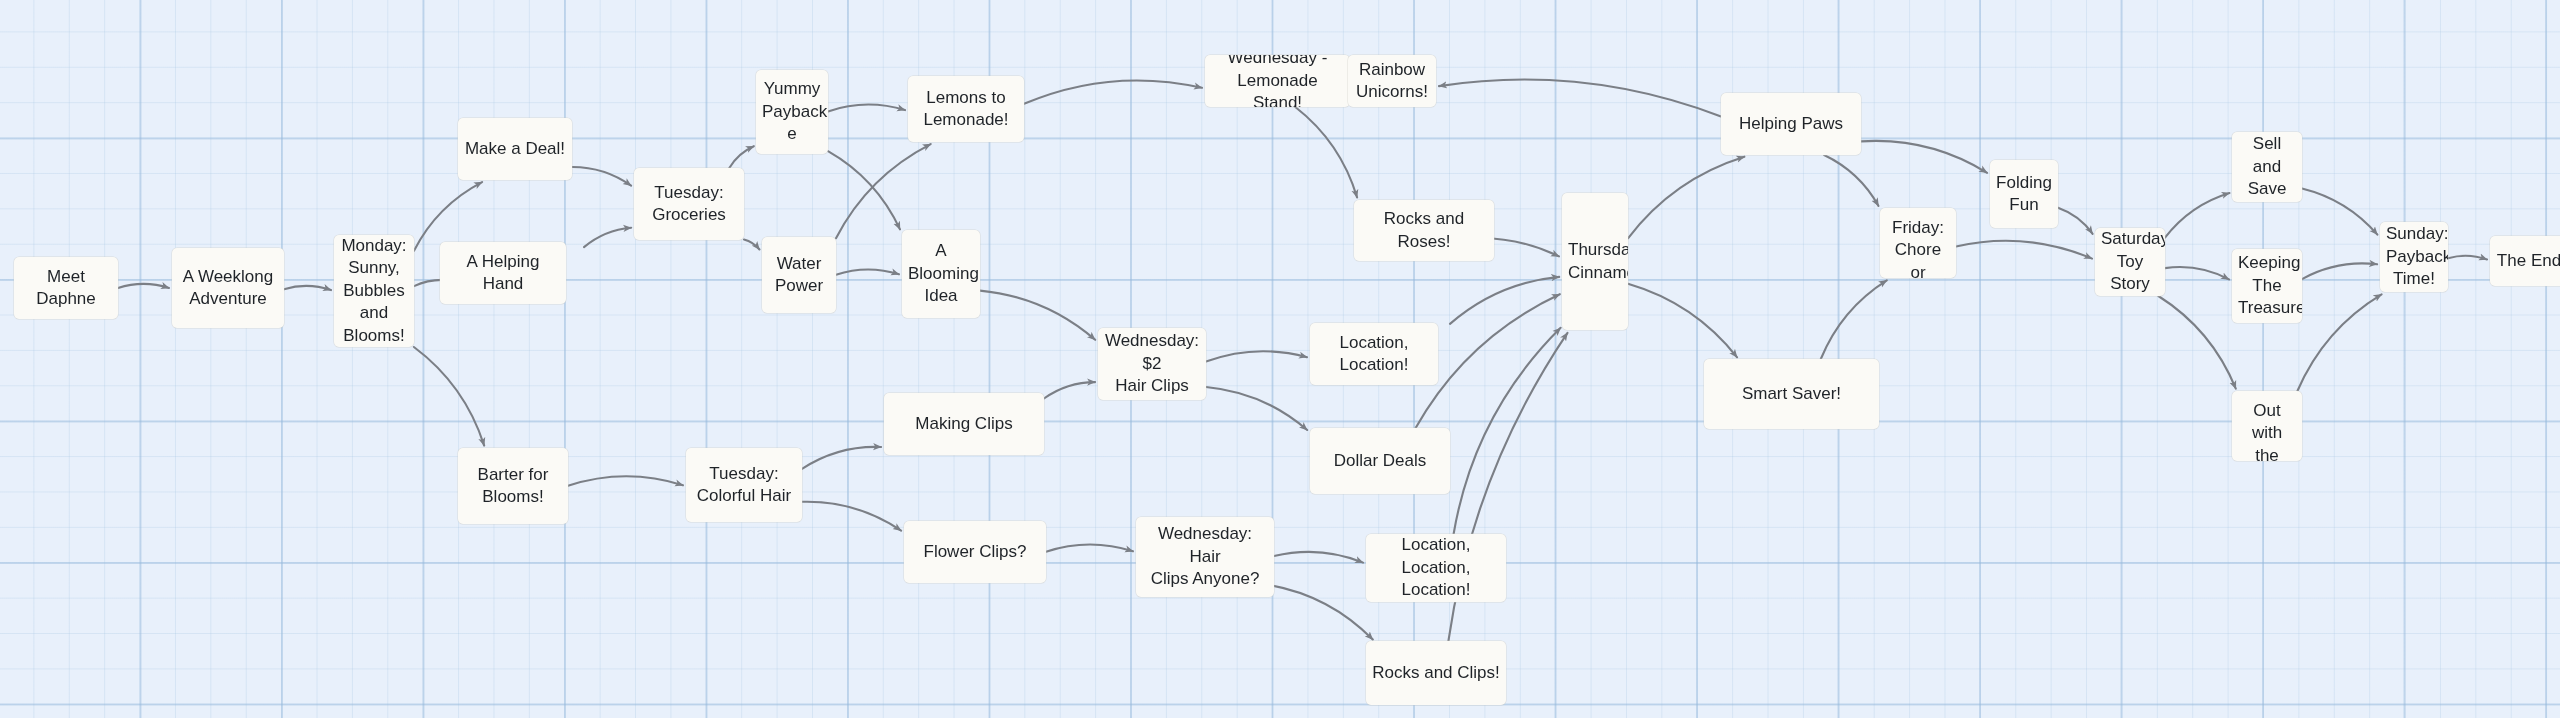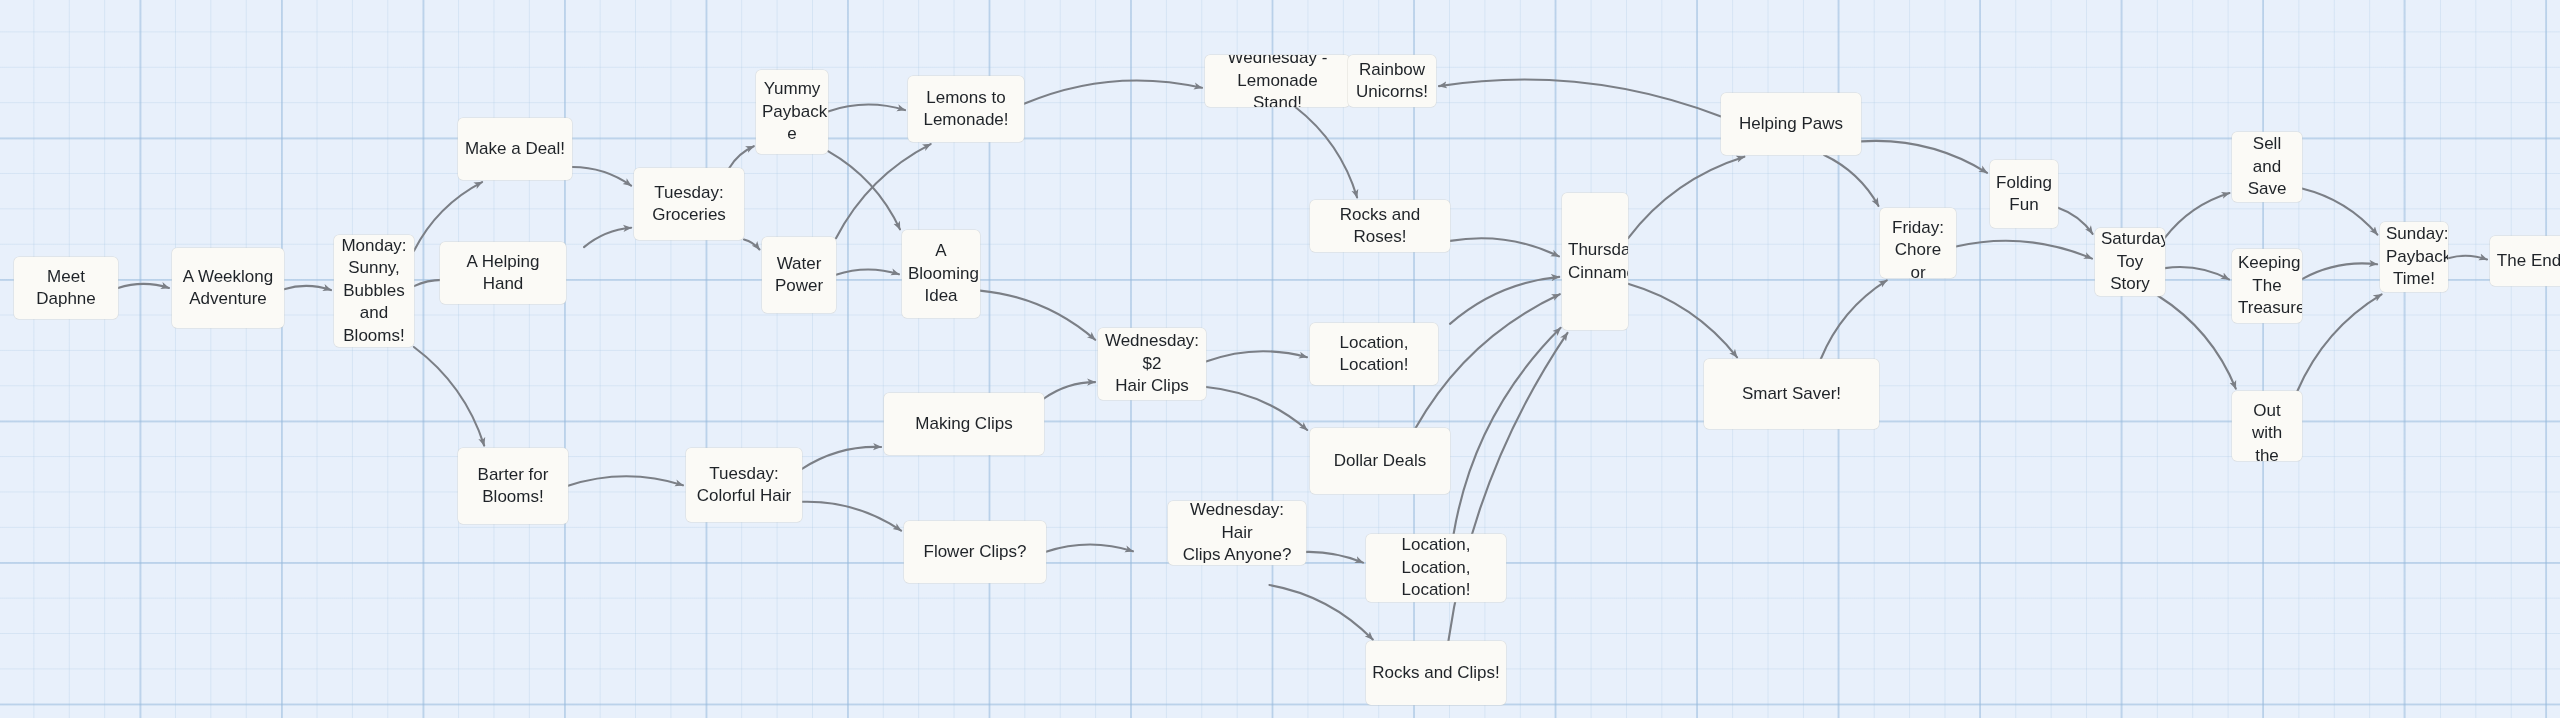--- a/index.html
+++ b/index.html
@@ -179,33 +179,33 @@
       <div class="node" style="left: 884px; top: 393px; width: 160px; height: 62px;">
         <span class="label">Making Clips</span>
       </div>
       <div class="node" style="left: 904px; top: 521px; width: 142px; height: 62px;">
         <span class="label">Flower Clips?</span>
       </div>
       <div class="node" style="left: 1098px; top: 328px; width: 108px; height: 72px;">
         <span class="label">Wednesday: $2
 Hair Clips</span>
       </div>
-      <div class="node" style="left: 1136px; top: 501px; width: 138px; height: 64px; margin-left: 32px;">
+      <div class="node" style="left: 1136px; top: 517px; width: 138px; height: 80px;">
         <span class="label">Wednesday: Hair
 Clips Anyone?</span>
       </div>
       <div class="node" style="left: 1205px; top: 55px; width: 145px; height: 52px;">
         <span class="label">Wednesday -
 Lemonade Stand!</span>
       </div>
       <div class="node" style="left: 1348px; top: 55px; width: 88px; height: 52px;">
         <span class="label">Rainbow
 Unicorns!</span>
       </div>
-      <div class="node" style="left: 1310px; top: 200px; width: 140px; height: 52px;">
+      <div class="node" style="left: 1354px; top: 200px; width: 140px; height: 61px;">
         <span class="label">Rocks and Roses!</span>
       </div>
       <div class="node" style="left: 1310px; top: 323px; width: 128px; height: 62px;">
         <span class="label">Location, Location!</span>
       </div>
       <div class="node" style="left: 1310px; top: 428px; width: 140px; height: 66px;">
         <span class="label">Dollar Deals</span>
       </div>
       <div class="node" style="left: 1366px; top: 534px; width: 140px; height: 68px;">
         <span class="label">Location, Location,

